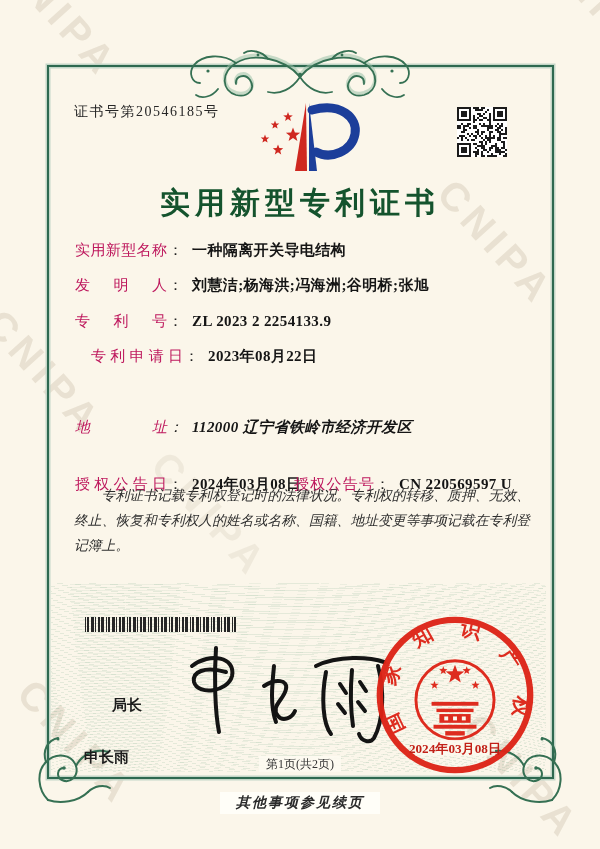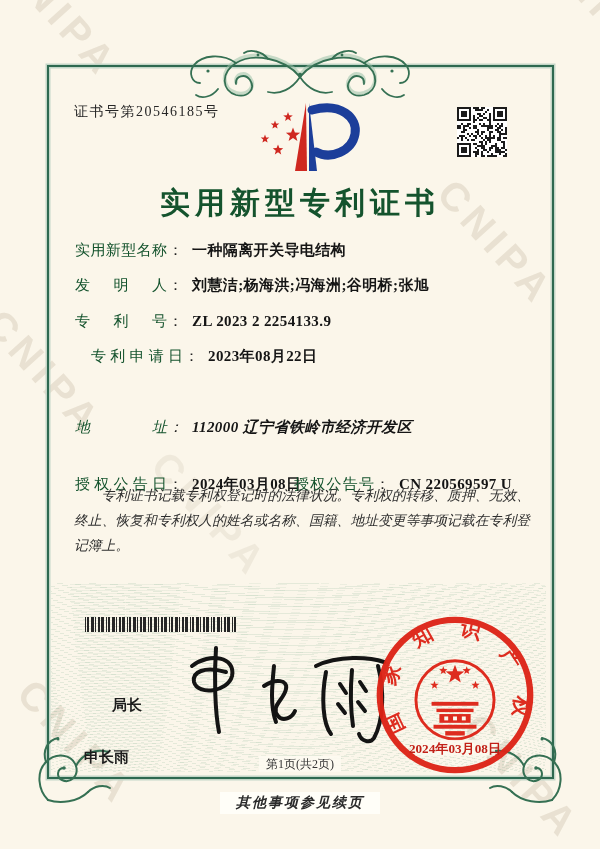--- a/index.html
+++ b/index.html
@@ -21,21 +21,21 @@
       repeating-radial-gradient(140% 100% at 15% 150%, rgba(110,165,130,0.10) 0 1.5px, rgba(0,0,0,0) 1.5px 11px);}
 
   .ornament{position:absolute;z-index:3;}
   .cert-no{position:absolute;left:74px;top:103px;z-index:4;font-size:14px;letter-spacing:1.5px;color:#262626;}
   .logo{position:absolute;left:257px;top:97px;z-index:4;}
   .qr{position:absolute;left:457px;top:107px;z-index:4;}
   .title{position:absolute;left:0;right:0;top:183px;z-index:4;margin:0;text-align:center;
      font-size:30px;font-weight:700;letter-spacing:5px;color:#14532d;}
 
   .field-row{position:absolute;left:75px;width:465px;z-index:4;font-size:15px;height:22px;}
-  .flabel{display:inline-block;width:92px;color:#14532d;text-align:justify;text-align-last:justify;vertical-align:top;}
+  .flabel{display:inline-block;width:92px;color:#be185d;text-align:justify;text-align-last:justify;vertical-align:top;}
   .fcolon{display:inline-block;margin:0 9px 0 1px;color:#222;}
   .fvalue{font-weight:600;letter-spacing:0.4px;color:#151515;}
   .pair2{position:absolute;left:219px;top:0;white-space:nowrap;}
   .pair2 .flabel{width:80px;}
 
   .paras{position:absolute;left:74px;top:483px;width:456px;z-index:4;}
   .paras p{margin:0 0 7px 0;text-indent:2em;font-size:13.8px;line-height:1.82;
      font-style:italic;font-weight:500;color:#2e2e2e;text-align:justify;}
 
   .barcode{position:absolute;left:85px;top:617px;z-index:4;}

